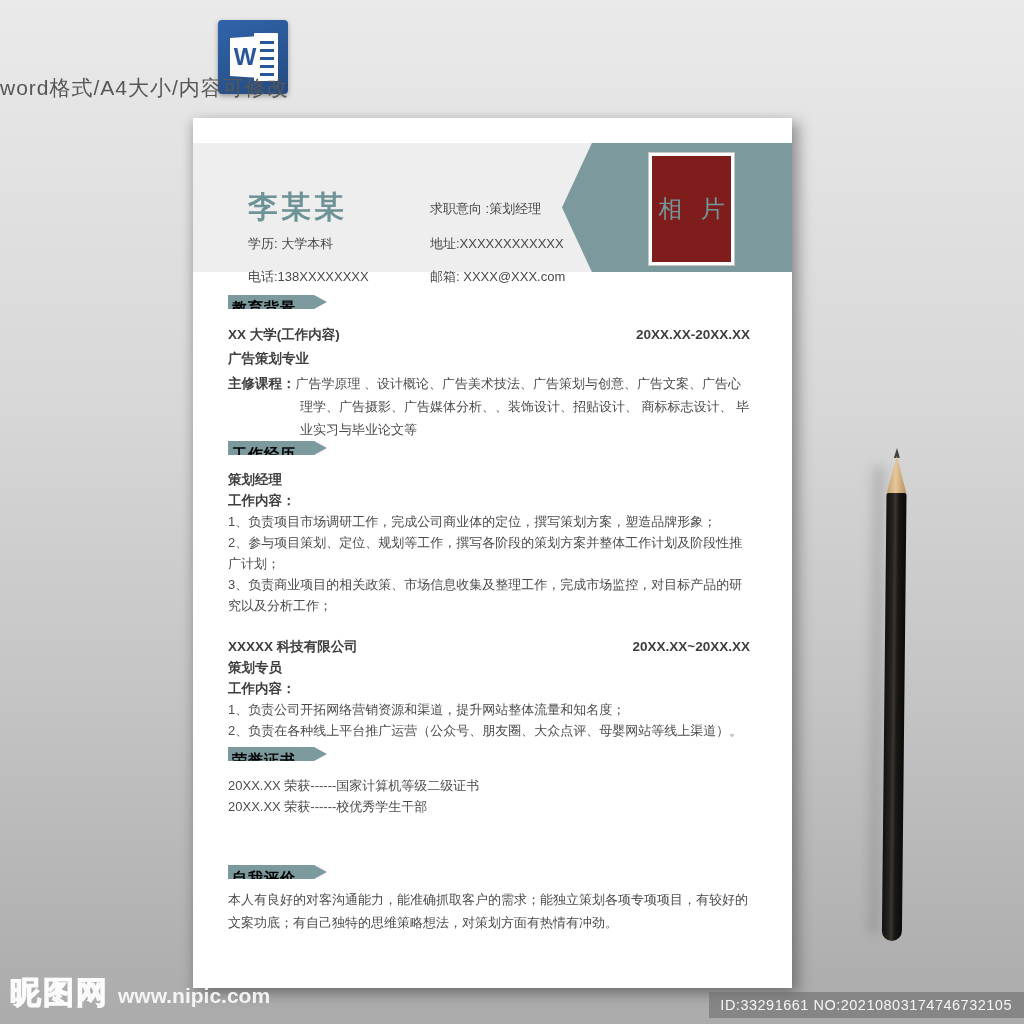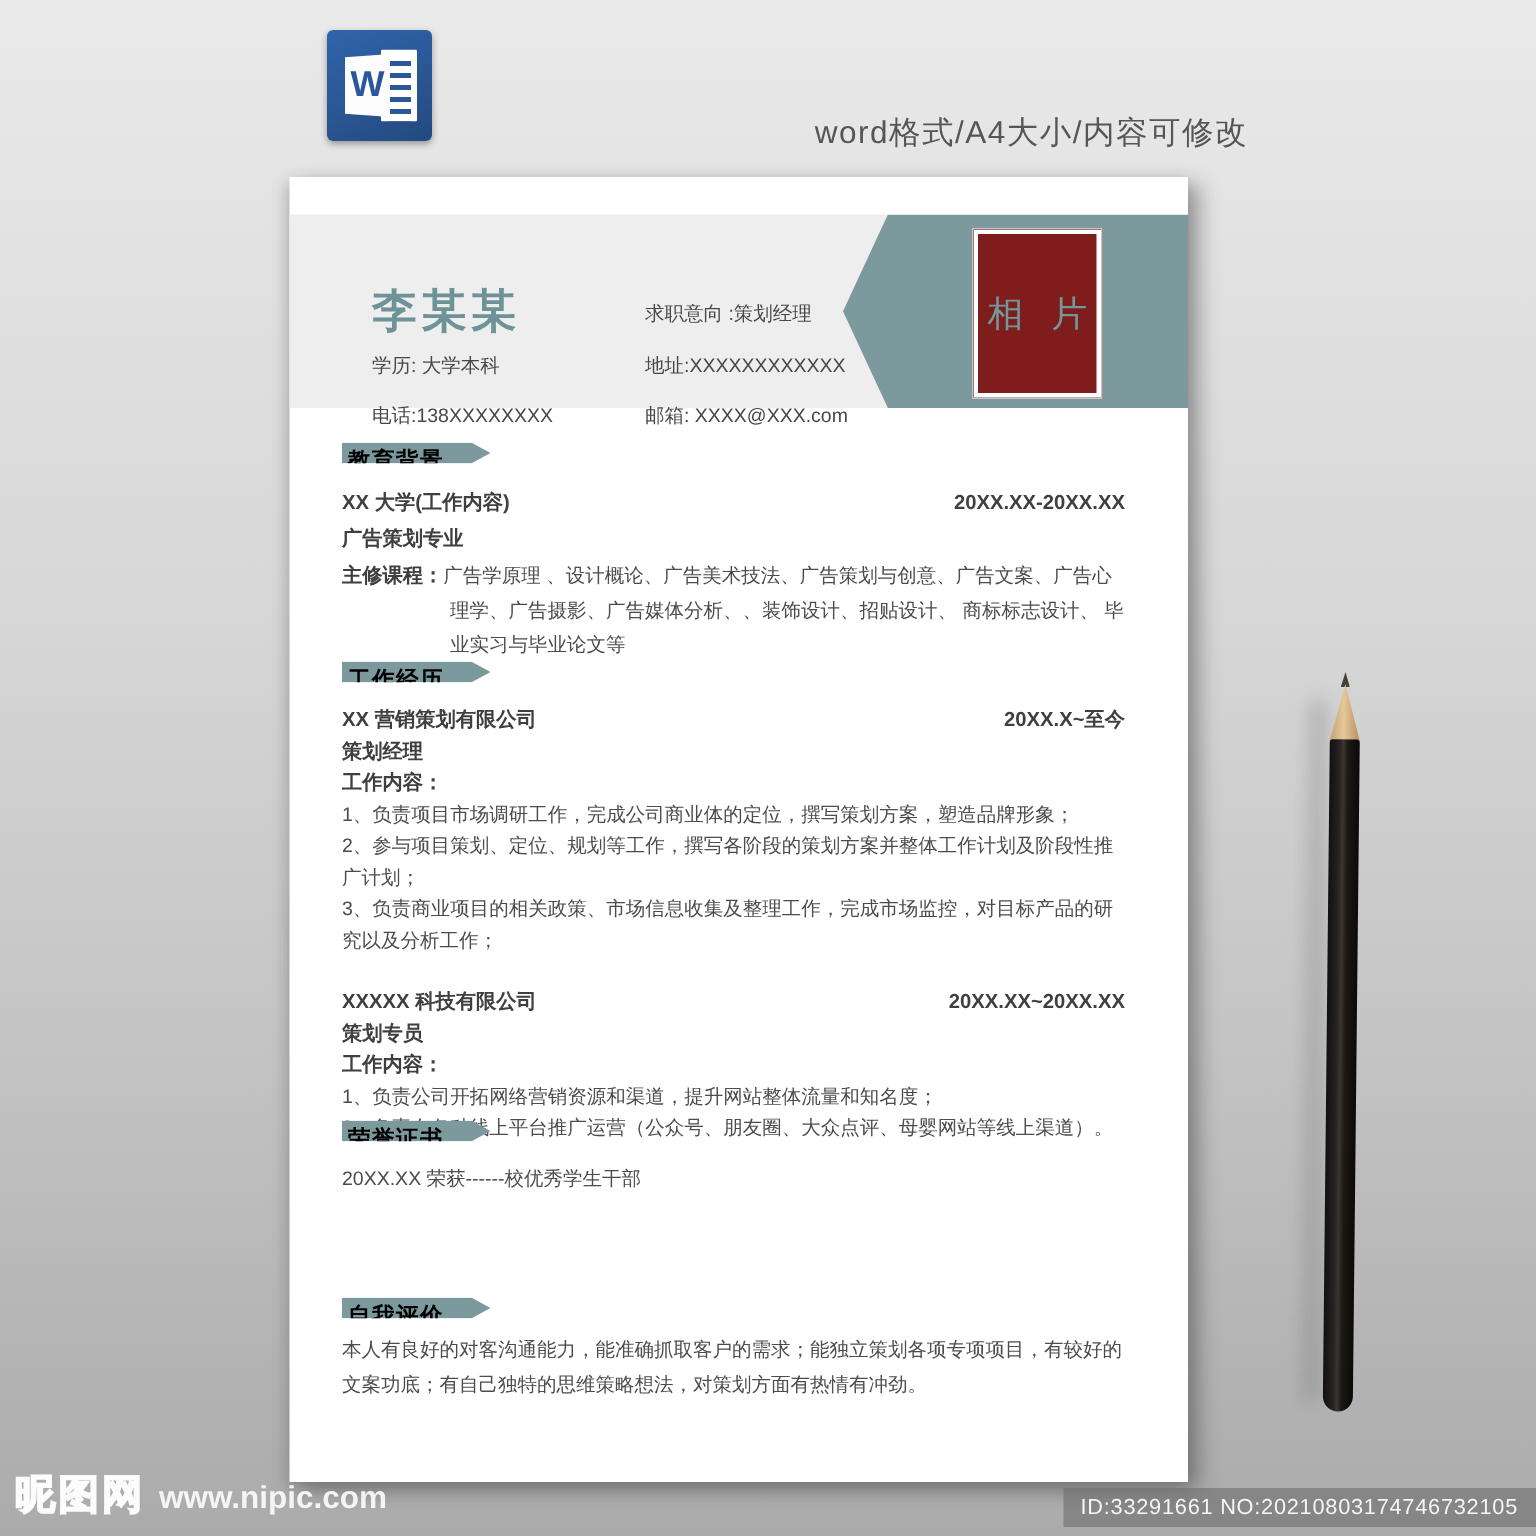--- a/index.html
+++ b/index.html
@@ -3,21 +3,21 @@
 <meta charset="utf-8">
 <style>
   html,body{margin:0;padding:0;}
   body{font-family:"Liberation Sans","DejaVu Sans",sans-serif;}
   #canvas{position:relative;width:1024px;height:1024px;overflow:hidden;
     background:linear-gradient(180deg,#eaeaea 0%,#e4e4e4 12%,#d7d7d7 40%,#c4c4c4 68%,#b1b1b1 92%,#ababab 100%);}
 
   
   .promo-title{position:absolute;left:0;top:22px;width:1024px;text-align:center;
     font-size:35px;font-weight:700;color:#3c3c3c;letter-spacing:3px;}
-  .promo-sub{position:absolute;left:0;top:74px;width:832px;text-align:right;
+  .promo-sub{position:absolute;left:0;top:74px;width:832px;text-align:left;
     font-size:21px;color:#565656;letter-spacing:1px;}
   .word-icon{position:absolute;left:218px;top:20px;width:70px;height:74px;border-radius:4px;
     background:linear-gradient(155deg,#3064a9 0%,#2a5694 55%,#234a80 100%);
     box-shadow:0 2px 5px rgba(0,0,0,.35);}
   .word-icon .doc{position:absolute;left:36px;top:13px;width:24px;height:48px;background:#fff;
     border-radius:1px;
     background-image:repeating-linear-gradient(180deg,transparent 0 5px,#2a579a 5px 8px);
     background-size:16px 100%;background-position:4px 3px;background-repeat:no-repeat;
     background-color:#fff;}
   .word-icon .wpanel{position:absolute;left:12px;top:16px;width:30px;height:42px;background:#fdfdfd;
@@ -77,21 +77,21 @@
     clip-path:polygon(50% 0,100% 100%,0 100%);background:#46403c;}
   .pencil .wood{position:absolute;left:6px;top:8px;width:20px;height:38px;
     clip-path:polygon(50% 0,100% 100%,0 100%);
     background:linear-gradient(90deg,#c2a06c 0%,#e5c89a 45%,#b88e5d 100%);}
   .pencil .body{position:absolute;left:6px;top:45px;width:20px;height:448px;
     background:linear-gradient(90deg,#121010 0%,#262220 32%,#3b3530 46%,#1b1815 62%,#0b0a09 100%);
     border-radius:2px 2px 10px 10px;}
 
   
   .wm-left{position:absolute;left:10px;bottom:10px;display:flex;align-items:baseline;gap:9px;}
-  .wm-logo{font-size:27px;font-weight:700;color:rgba(255,255,255,.35);
+  .wm-logo{font-size:31px;font-weight:700;color:rgba(255,255,255,.35);
     -webkit-text-stroke:1.2px rgba(255,255,255,.95);letter-spacing:2px;}
   .wm-url{font-size:21px;font-weight:600;color:rgba(255,255,255,.88);}
   .wm-right{position:absolute;right:0;bottom:6px;height:26px;line-height:26px;
     background:rgba(108,108,108,.60);color:#f5f5f5;font-size:14.5px;
     padding:0 12px 0 11px;letter-spacing:.5px;}
 </style>
 </head>
 <body>
 
 <div id="canvas">
@@ -129,24 +129,20 @@
         <div class="b" style="margin-top:3px;">广告策划专业</div>
         <div class="courses"><span class="lbl">主修课程：</span><span>广告学原理 、设计概论、广告美术技法、广告策划与创意、广告文案、广告心理学、广告摄影、广告媒体分析、、装饰设计、招贴设计、 商标标志设计、 毕业实习与毕业论文等</span></div>
       </div>
     </div>
 
     <div class="section sec-work">
       <div class="sec-banner">工作经历</div>
       <div class="work-body">
 
         <div class="job">
-          <div class="row-split">
-            <span class="b">XX 营销策划有限公司</span>
-            <span class="b">20XX.X~至今</span>
-          </div>
           <div class="b">策划经理</div>
           <div class="b">工作内容：</div>
           <div class="txt">1、负责项目市场调研工作，完成公司商业体的定位，撰写策划方案，塑造品牌形象；</div>
           <div class="txt">2、参与项目策划、定位、规划等工作，撰写各阶段的策划方案并整体工作计划及阶段性推广计划；</div>
           <div class="txt">3、负责商业项目的相关政策、市场信息收集及整理工作，完成市场监控，对目标产品的研究以及分析工作；</div>
         </div>
 
         <div class="job">
           <div class="row-split">
             <span class="b">XXXXX 科技有限公司</span>
@@ -157,20 +153,21 @@
           <div class="txt">1、负责公司开拓网络营销资源和渠道，提升网站整体流量和知名度；</div>
           <div class="txt">2、负责在各种线上平台推广运营（公众号、朋友圈、大众点评、母婴网站等线上渠道）。</div>
         </div>
 
       </div>
     </div>
 
     <div class="section sec-honor">
       <div class="sec-banner">荣誉证书</div>
       <div class="honor-body">
+        <div class="honor-line">20XX.XX 荣获------国家计算机等级二级证书</div>
         <div class="honor-line">20XX.XX 荣获------校优秀学生干部</div>
       </div>
     </div>
 
     <div class="section sec-eval">
       <div class="sec-banner">自我评价</div>
       <div class="eval-text">本人有良好的对客沟通能力，能准确抓取客户的需求；能独立策划各项专项项目，有较好的文案功底；有自己独特的思维策略想法，对策划方面有热情有冲劲。</div>
     </div>
 
   </div>

